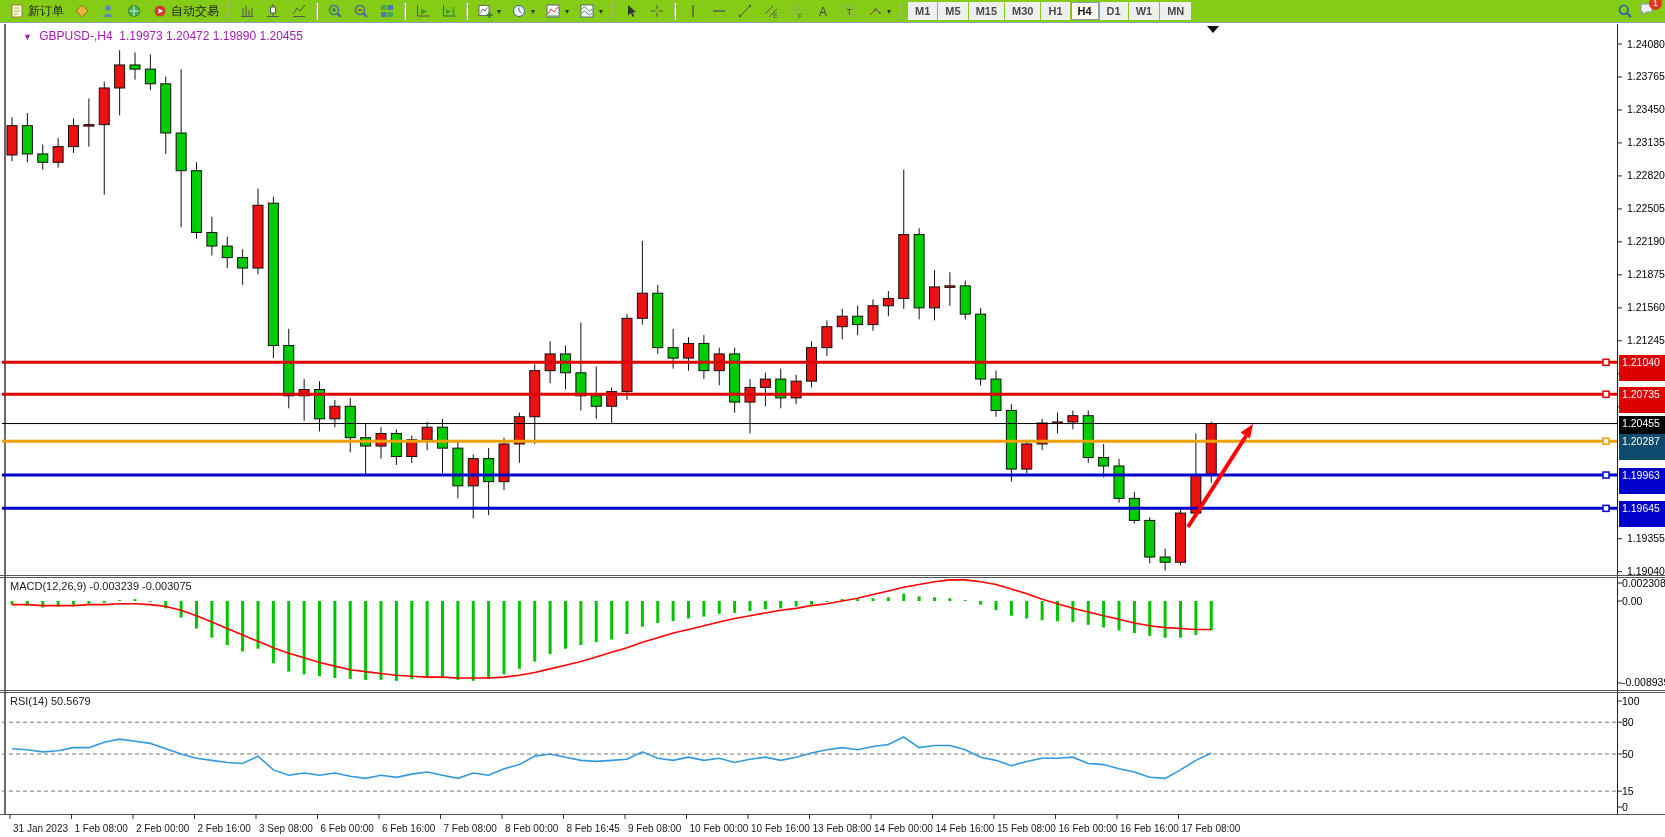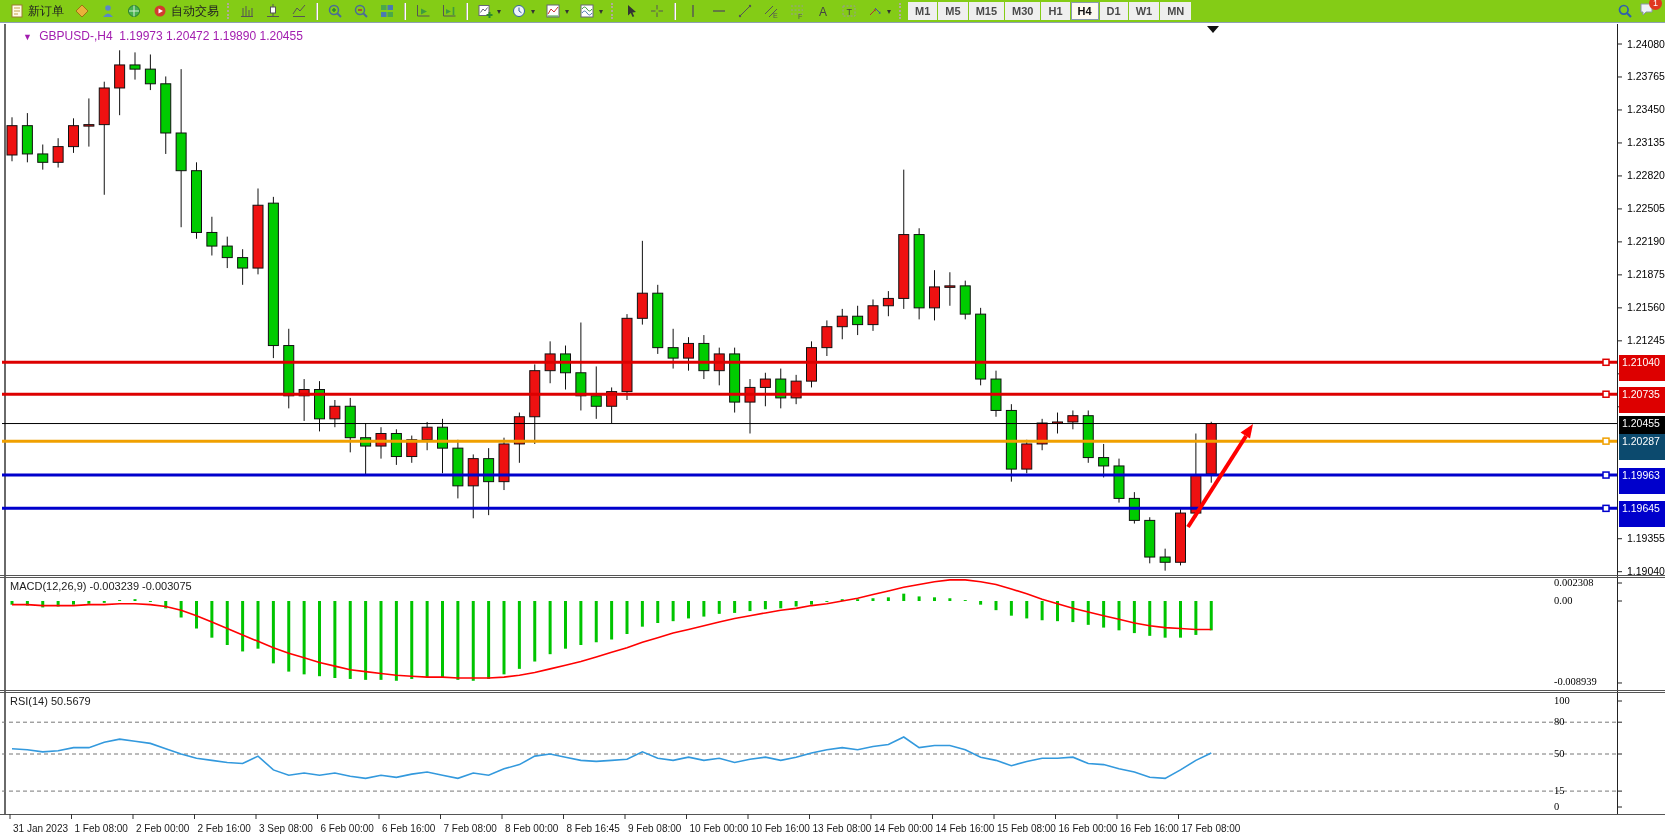--- a/index.html
+++ b/index.html
@@ -32,21 +32,21 @@
 
   
   .stage { position:absolute; left:0; top:0; width:1665px; height:837px; }
   svg.canvas { position:absolute; left:0; top:0; }
   .chart-title { position:absolute; left:12px; top:29px; font-size:12px; color:#a21caf;margin-left:11px; }
   .chart-title .tri { font-size:9px; margin-right:4px; }
   .ind-label { position:absolute; left:10px; font-size:11px; color:#1a1a1a; }
   .ptick { position:absolute; left:1627px; font-size:10.5px; color:#000; }
   .price-badge { position:absolute; left:1619px; width:46px; height:26px; line-height:15px;
     font-size:10.5px; color:#fff; padding-left:3px; }
-  .iaxis { position:absolute; left:1554px; font-size:10.5px; color:#000;font-family:Liberation Serif, serif; }
+  .iaxis { position:absolute; left:1622px; font-size:10.5px; color:#000; }
   .tlabel { position:absolute; top:823px; font-size:10px; color:#1a1a1a; white-space:nowrap; }
 </style>
 </head>
 <body>
 
 <div class="app">
 
   <div class="stage">
     <svg class="canvas" id="chartSvg" width="1665" height="837">
         <rect x="0" y="24" width="1665" height="813" fill="#fff"></rect>

